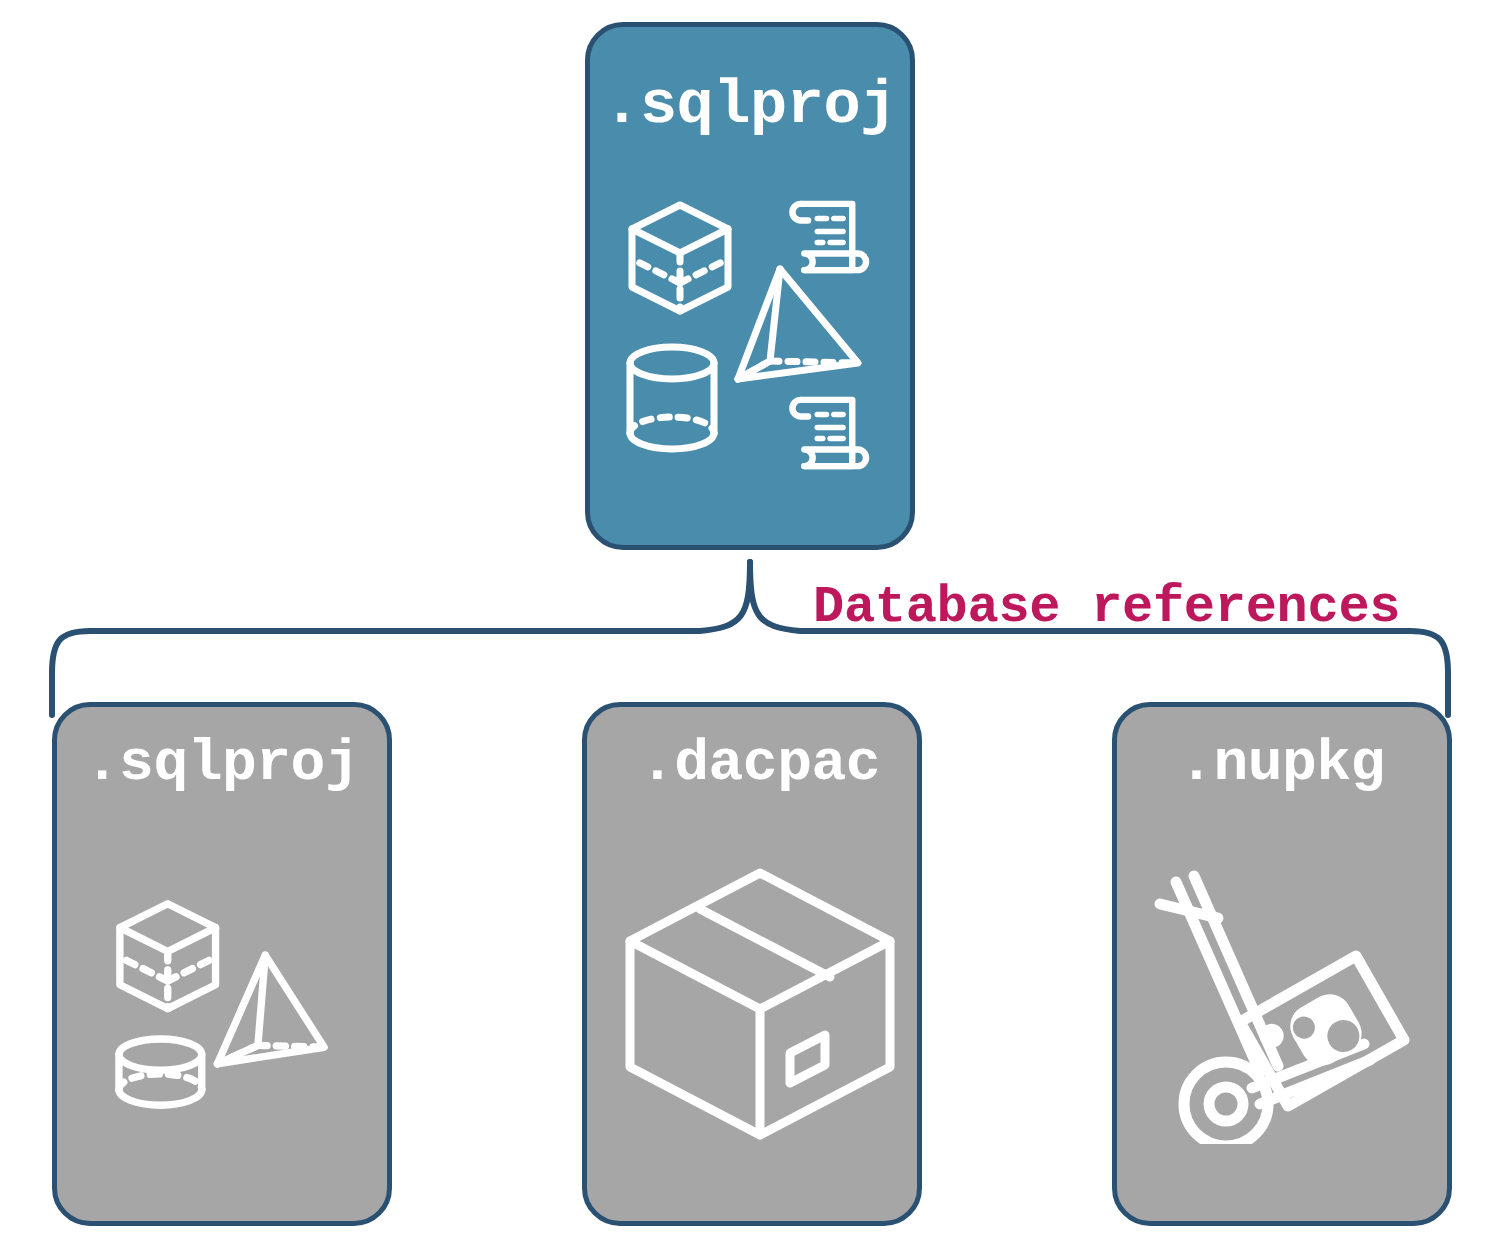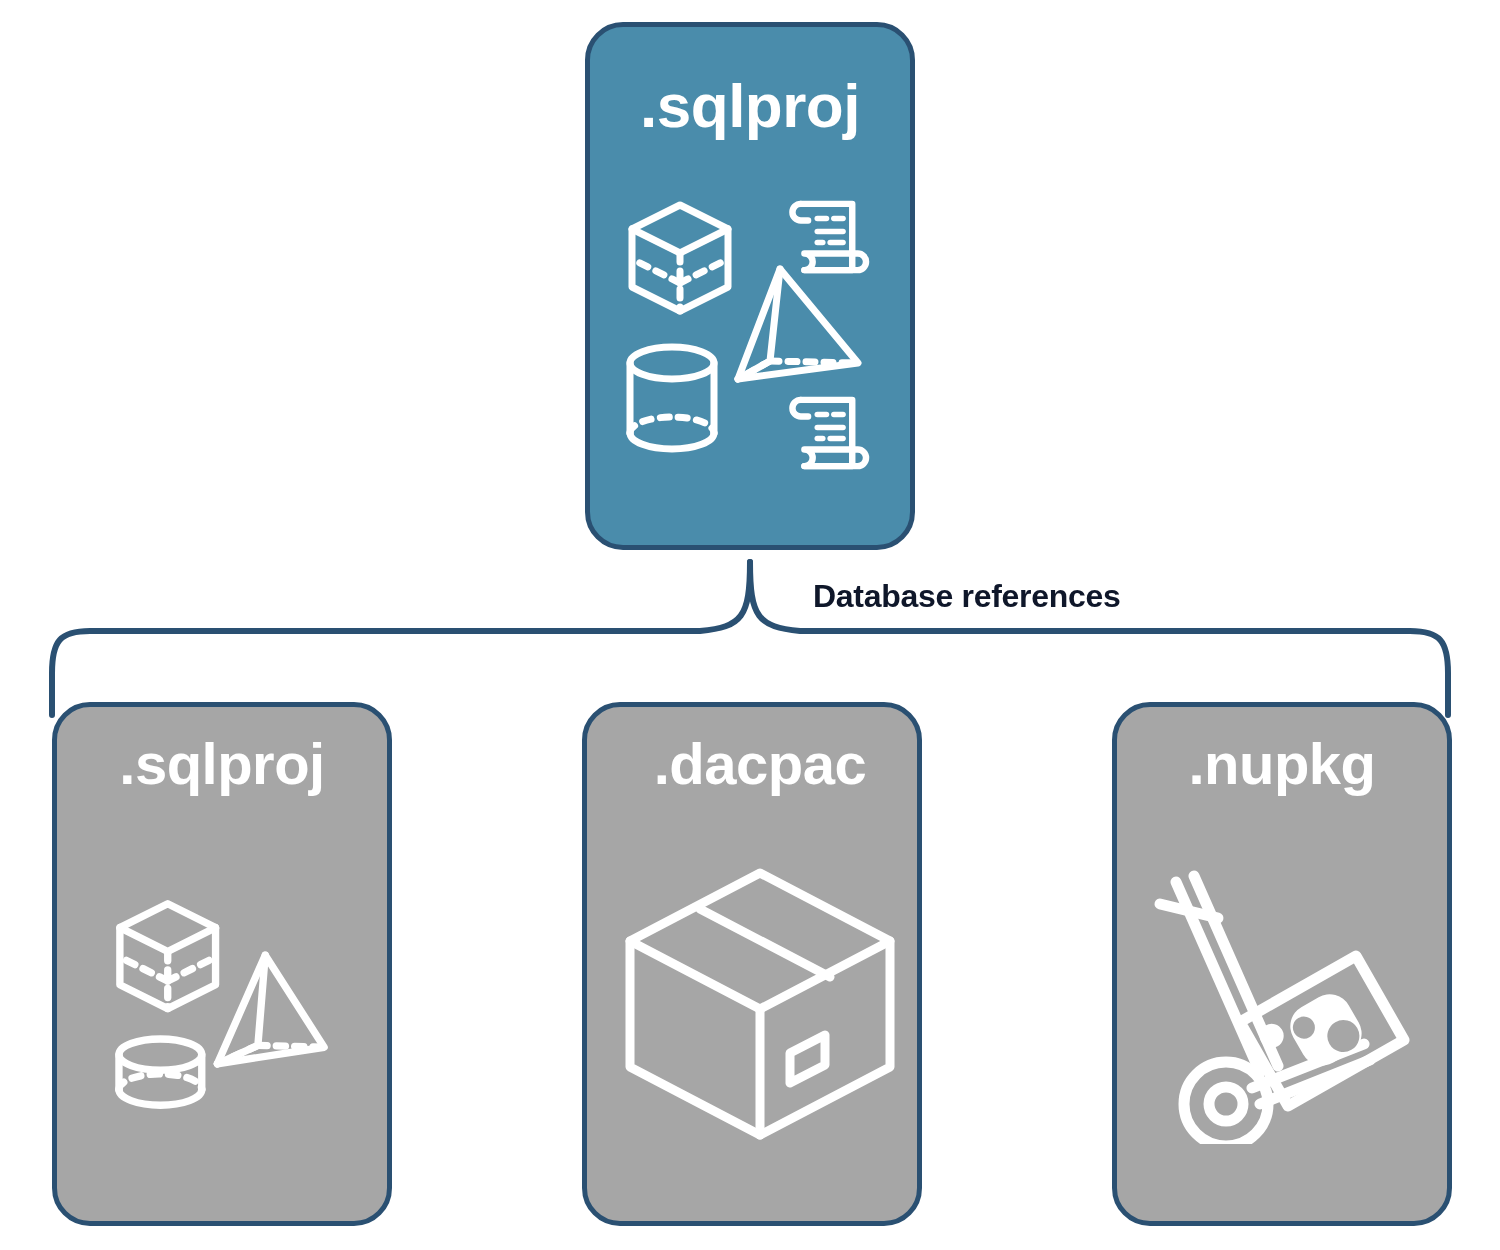--- a/index.html
+++ b/index.html
@@ -9,20 +9,21 @@
   }
   body {
     font-family: "Liberation Sans", sans-serif;
   }
   #canvas {
     position: relative;
     width: 1500px;
     height: 1250px;
     background: #ffffff;
     overflow: hidden;
+    font-family: Liberation Mono, monospace;
   }
 
   
   .card {
     position: absolute;
     box-sizing: border-box;
     border-radius: 38px;
     border: 5px solid #2a5072;
     display: flex;
     flex-direction: column;
@@ -77,23 +78,23 @@
     left: 0;
     top: 545px;
     width: 1500px;
     height: 190px;
     pointer-events: none;
   }
   #bracket-label {
     position: absolute;
     left: 813px;
     top: 578px;
-    font-size: 32px;
+    font-size: 52px;
     font-weight: bold;
-    color: #0f172a;
+    color: #be185d;
     letter-spacing: -0.3px;
     white-space: nowrap;
   }
 </style>
 </head>
 <body>
 
 <div id="canvas">
 
   <div class="card top">

